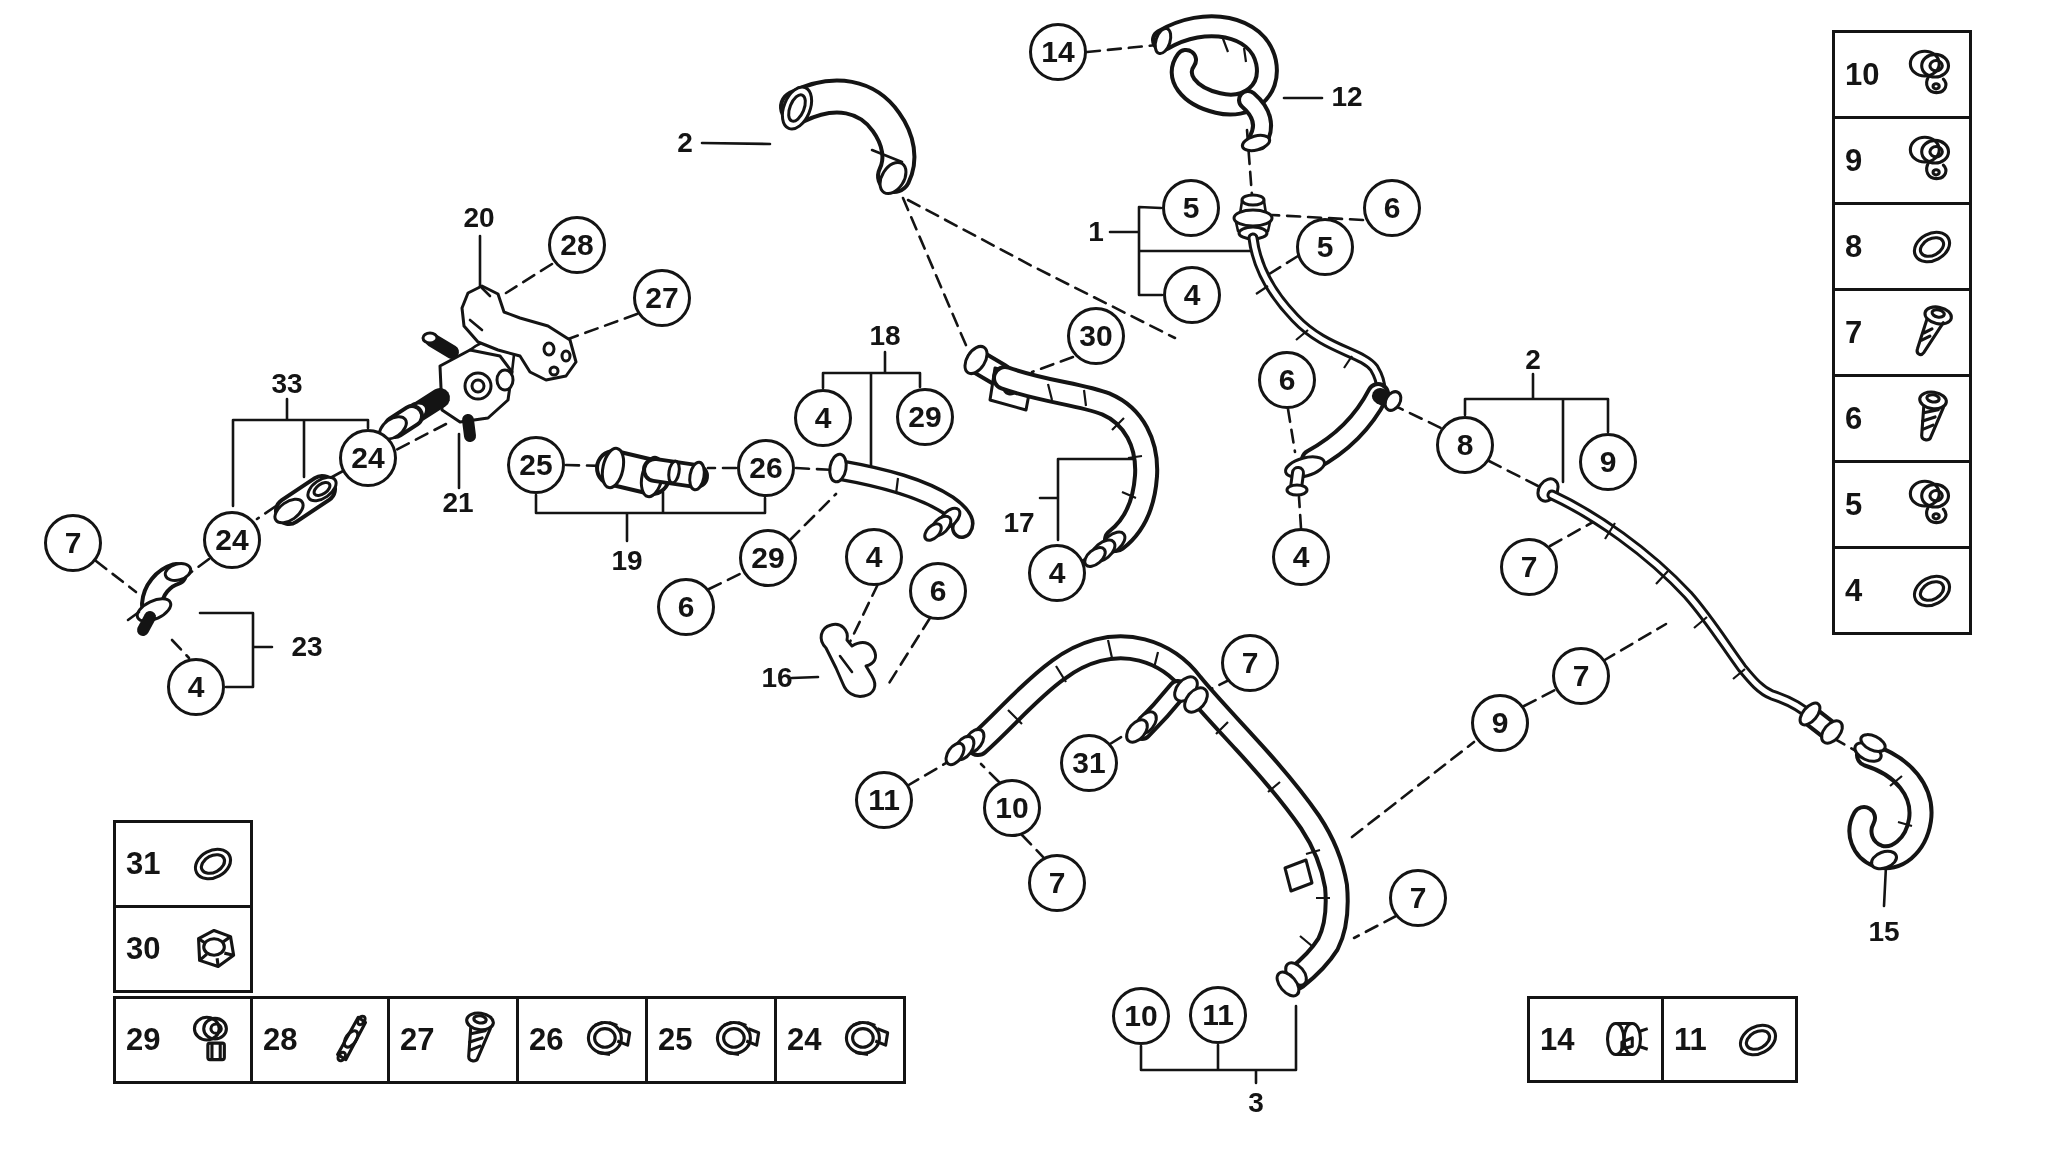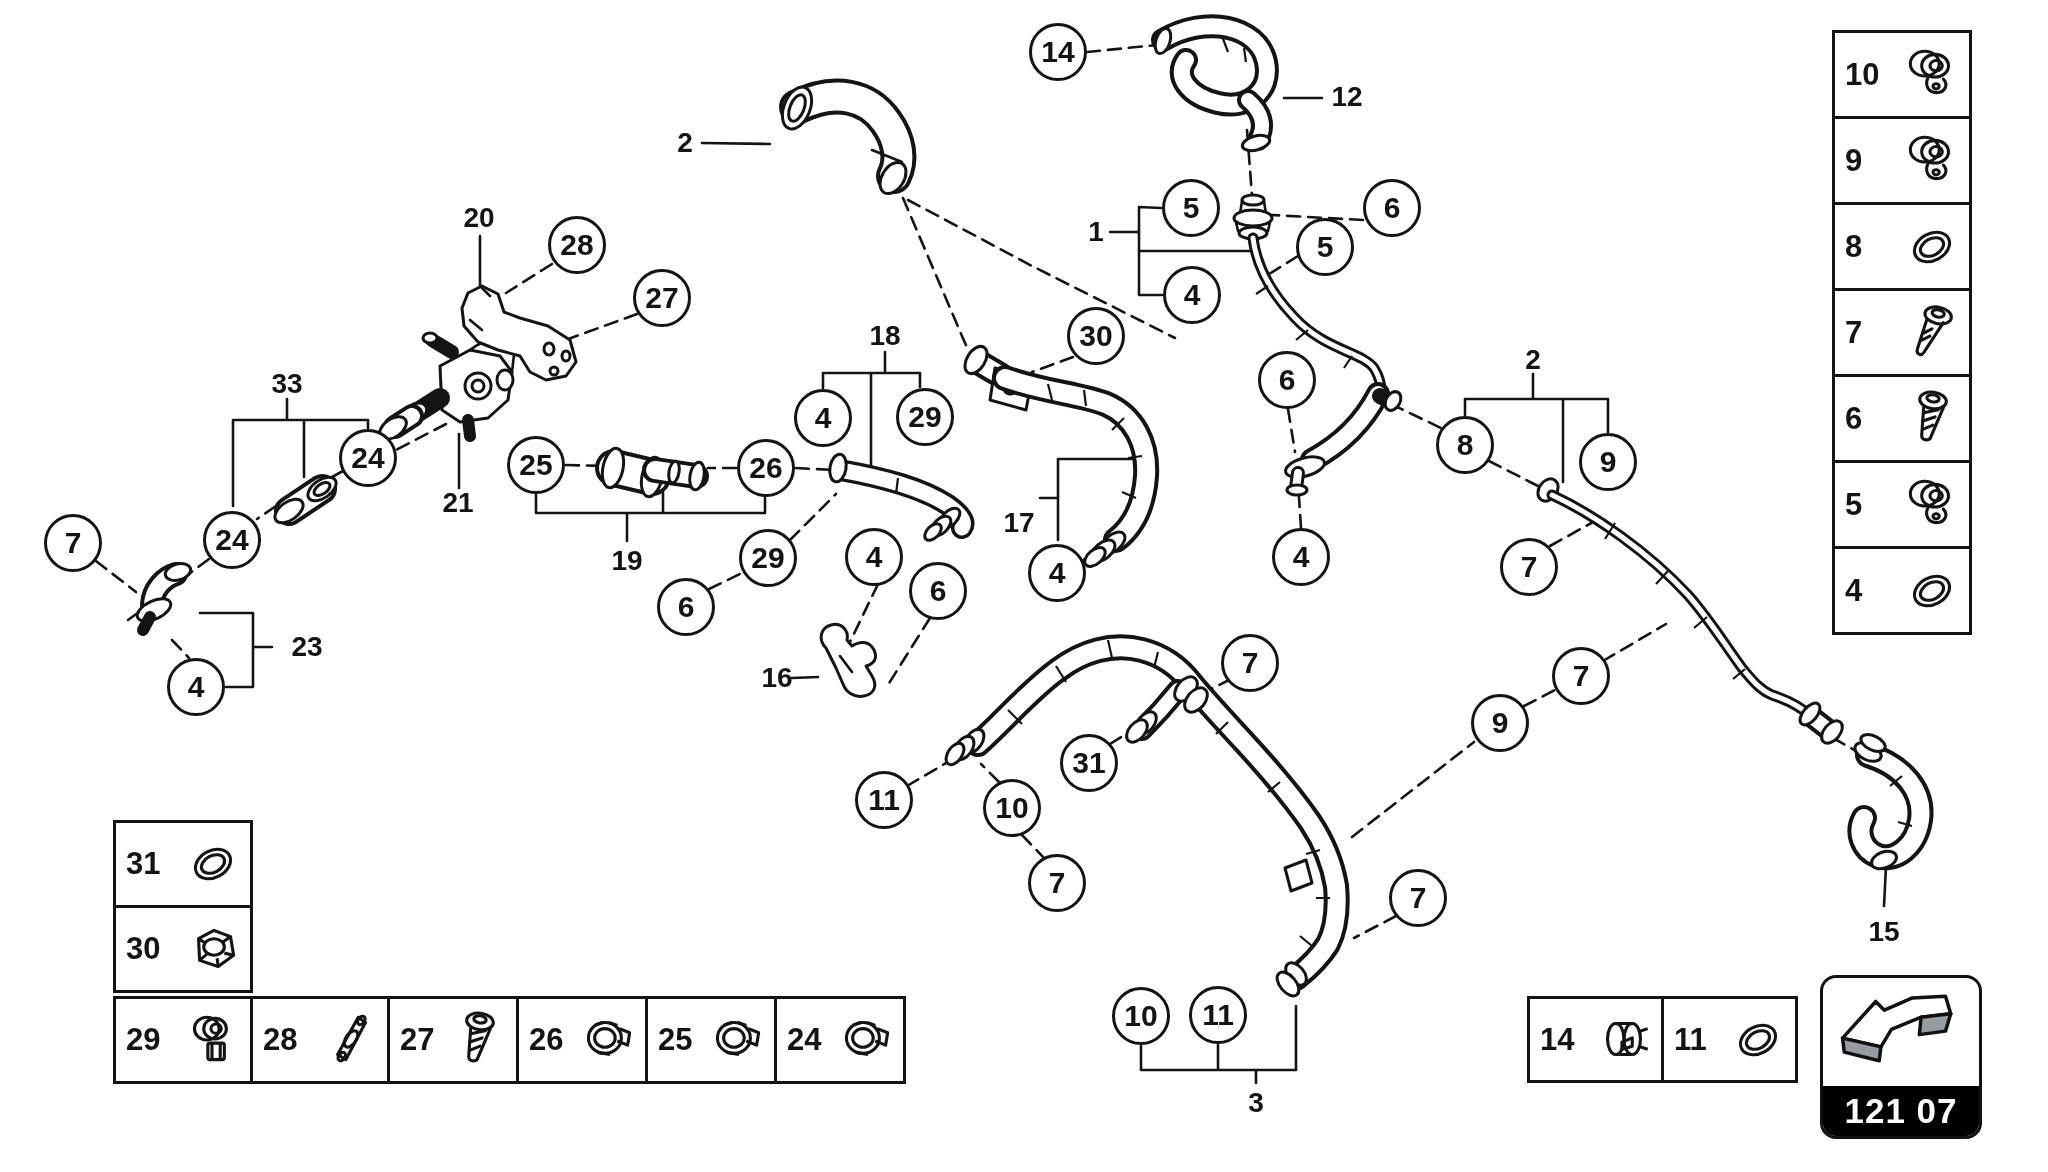--- a/index.html
+++ b/index.html
@@ -450,30 +450,20 @@
         </svg>
       </div>
       <div class="cell">
         <span class="num">11</span>
         <svg viewBox="0 0 64 64" class="licon">
           <use href="#sym-o-ring"></use>
         </svg>
       </div>
     </div>
 
-  <div id="badge">
-    <div class="badge-art">
-      <svg width="140" height="96" viewBox="0 0 150 110">
-        <path d="M 8,62 L 46,20 L 56,30 L 88,16 L 126,14 L 132,34 L 98,38 L 64,52 L 52,72 Z" fill="#ffffff" stroke="#111" stroke-width="4" stroke-linejoin="round"></path>
-        <path d="M 132,34 L 126,54 L 96,58 L 98,38 Z" fill="#979ca1" stroke="#111" stroke-width="4" stroke-linejoin="round"></path>
-        <path d="M 8,62 L 52,72 L 50,88 L 10,78 Z" fill="#979ca1" stroke="#111" stroke-width="4" stroke-linejoin="round"></path>
-      </svg>
-    </div>
-    <div class="badge-code">121 07</div>
-  </div>
 
 <div class="callout" style="left: 1029px; top: 23px;">14</div>
     <div class="callout" style="left: 1162px; top: 179px;">5</div>
     <div class="callout" style="left: 1363px; top: 179px;">6</div>
     <div class="callout" style="left: 1296px; top: 218px;">5</div>
     <div class="callout" style="left: 1163px; top: 266px;">4</div>
     <div class="callout" style="left: 548px; top: 216px;">28</div>
     <div class="callout" style="left: 633px; top: 269px;">27</div>
     <div class="callout" style="left: 339px; top: 429px;">24</div>
     <div class="callout" style="left: 203px; top: 511px;">24</div>

